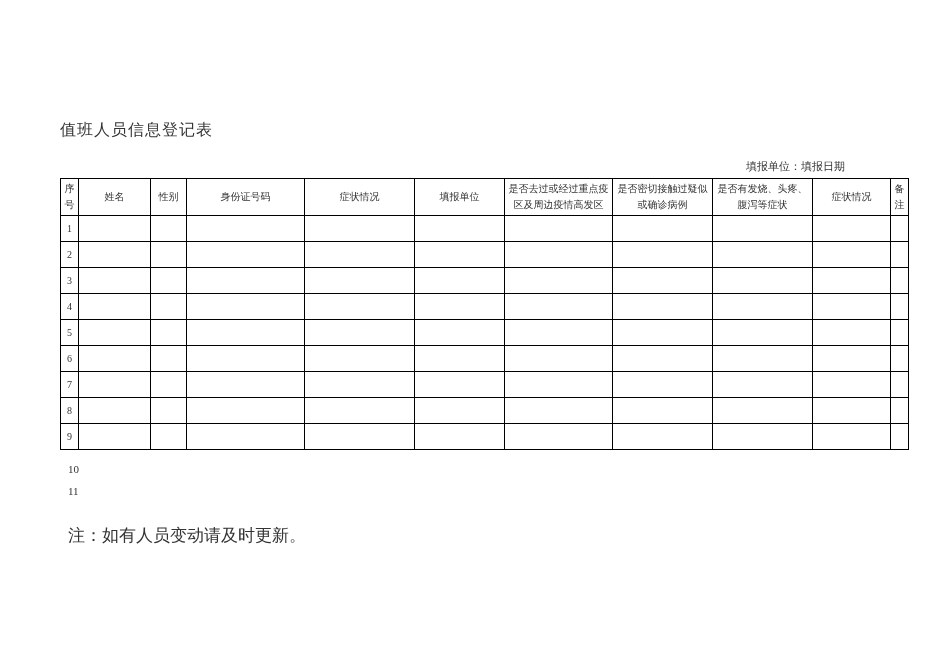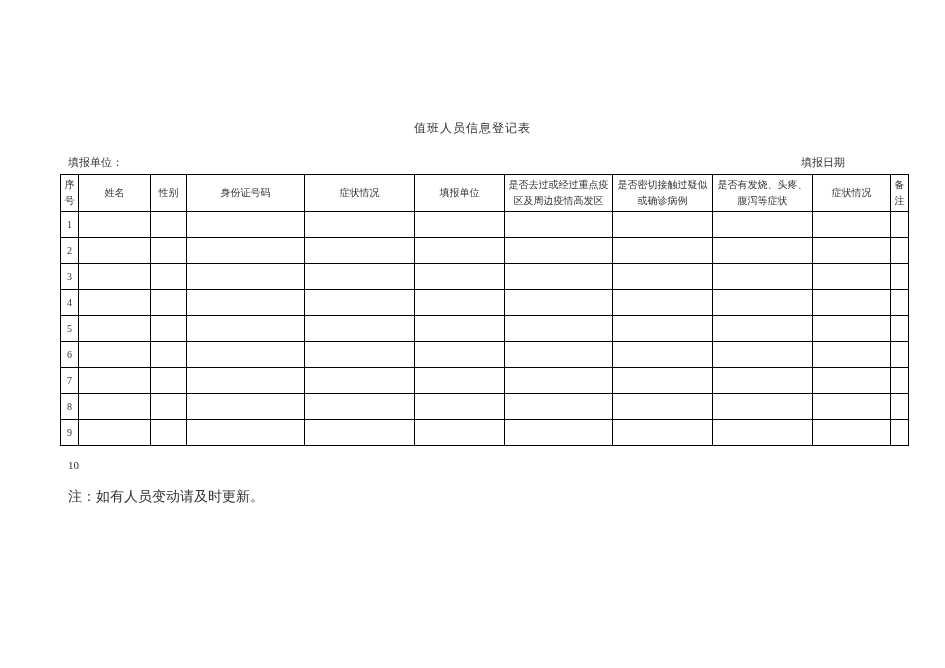--- a/index.html
+++ b/index.html
@@ -10,32 +10,32 @@
       font-family: "SimSun", "宋体", serif;
       font-size: 11px;
       color: #333;
       position: relative;
     }
     .page {
       padding: 0 60px;
       padding-top: 120px;
     }
     .title {
-      text-align: center;
-      font-size: 12px;
+      font-size: 16px;
       font-weight: normal;
       margin-bottom: 18px;
       letter-spacing: 1px;
     }
     .subhead {
       display: flex;
-      justify-content: space-between;
+      justify-content: flex-end;
       font-size: 11px;
       margin-bottom: 4px;
       padding: 0 0px 0 8px;
+      margin-left: 15px;
     }
     .subhead .right { margin-right: 40px; font-family: Liberation Serif, serif; }
     table.grid {
       width: 100%;
       border-collapse: collapse;
       table-layout: fixed;
     }
     table.grid th, table.grid td {
       border: 1px solid #000;
       font-size: 10px;
@@ -60,22 +60,22 @@
     .col-q3    { width: 100px; }
     .col-symp  { width: 78px; }
     .col-note  { width: 18px; }
     .extra-rows {
       margin-top: 8px;
       font-size: 11px;
       line-height: 2;
       padding-left: 8px;
     }
     .footnote {
-      margin-top: 12px;
-      font-size: 14px;
+      margin-top: 22px;
+      font-size: 17px;
       padding-left: 8px;
     }
   </style>
 </head>
 <body>
 
 <div class="page">
 
   <div class="title">值班人员信息登记表</div>
 
@@ -229,17 +229,18 @@
           <td></td>
           <td></td>
           <td></td>
           <td></td>
         </tr>
       </tbody>
   </table>
 
   <div class="extra-rows" id="extra">
       <div>10</div>
+      <div>11</div>
     </div>
 
   <div class="footnote">注：如有人员变动请及时更新。</div>
 
 </div>
 
 </body></html>

